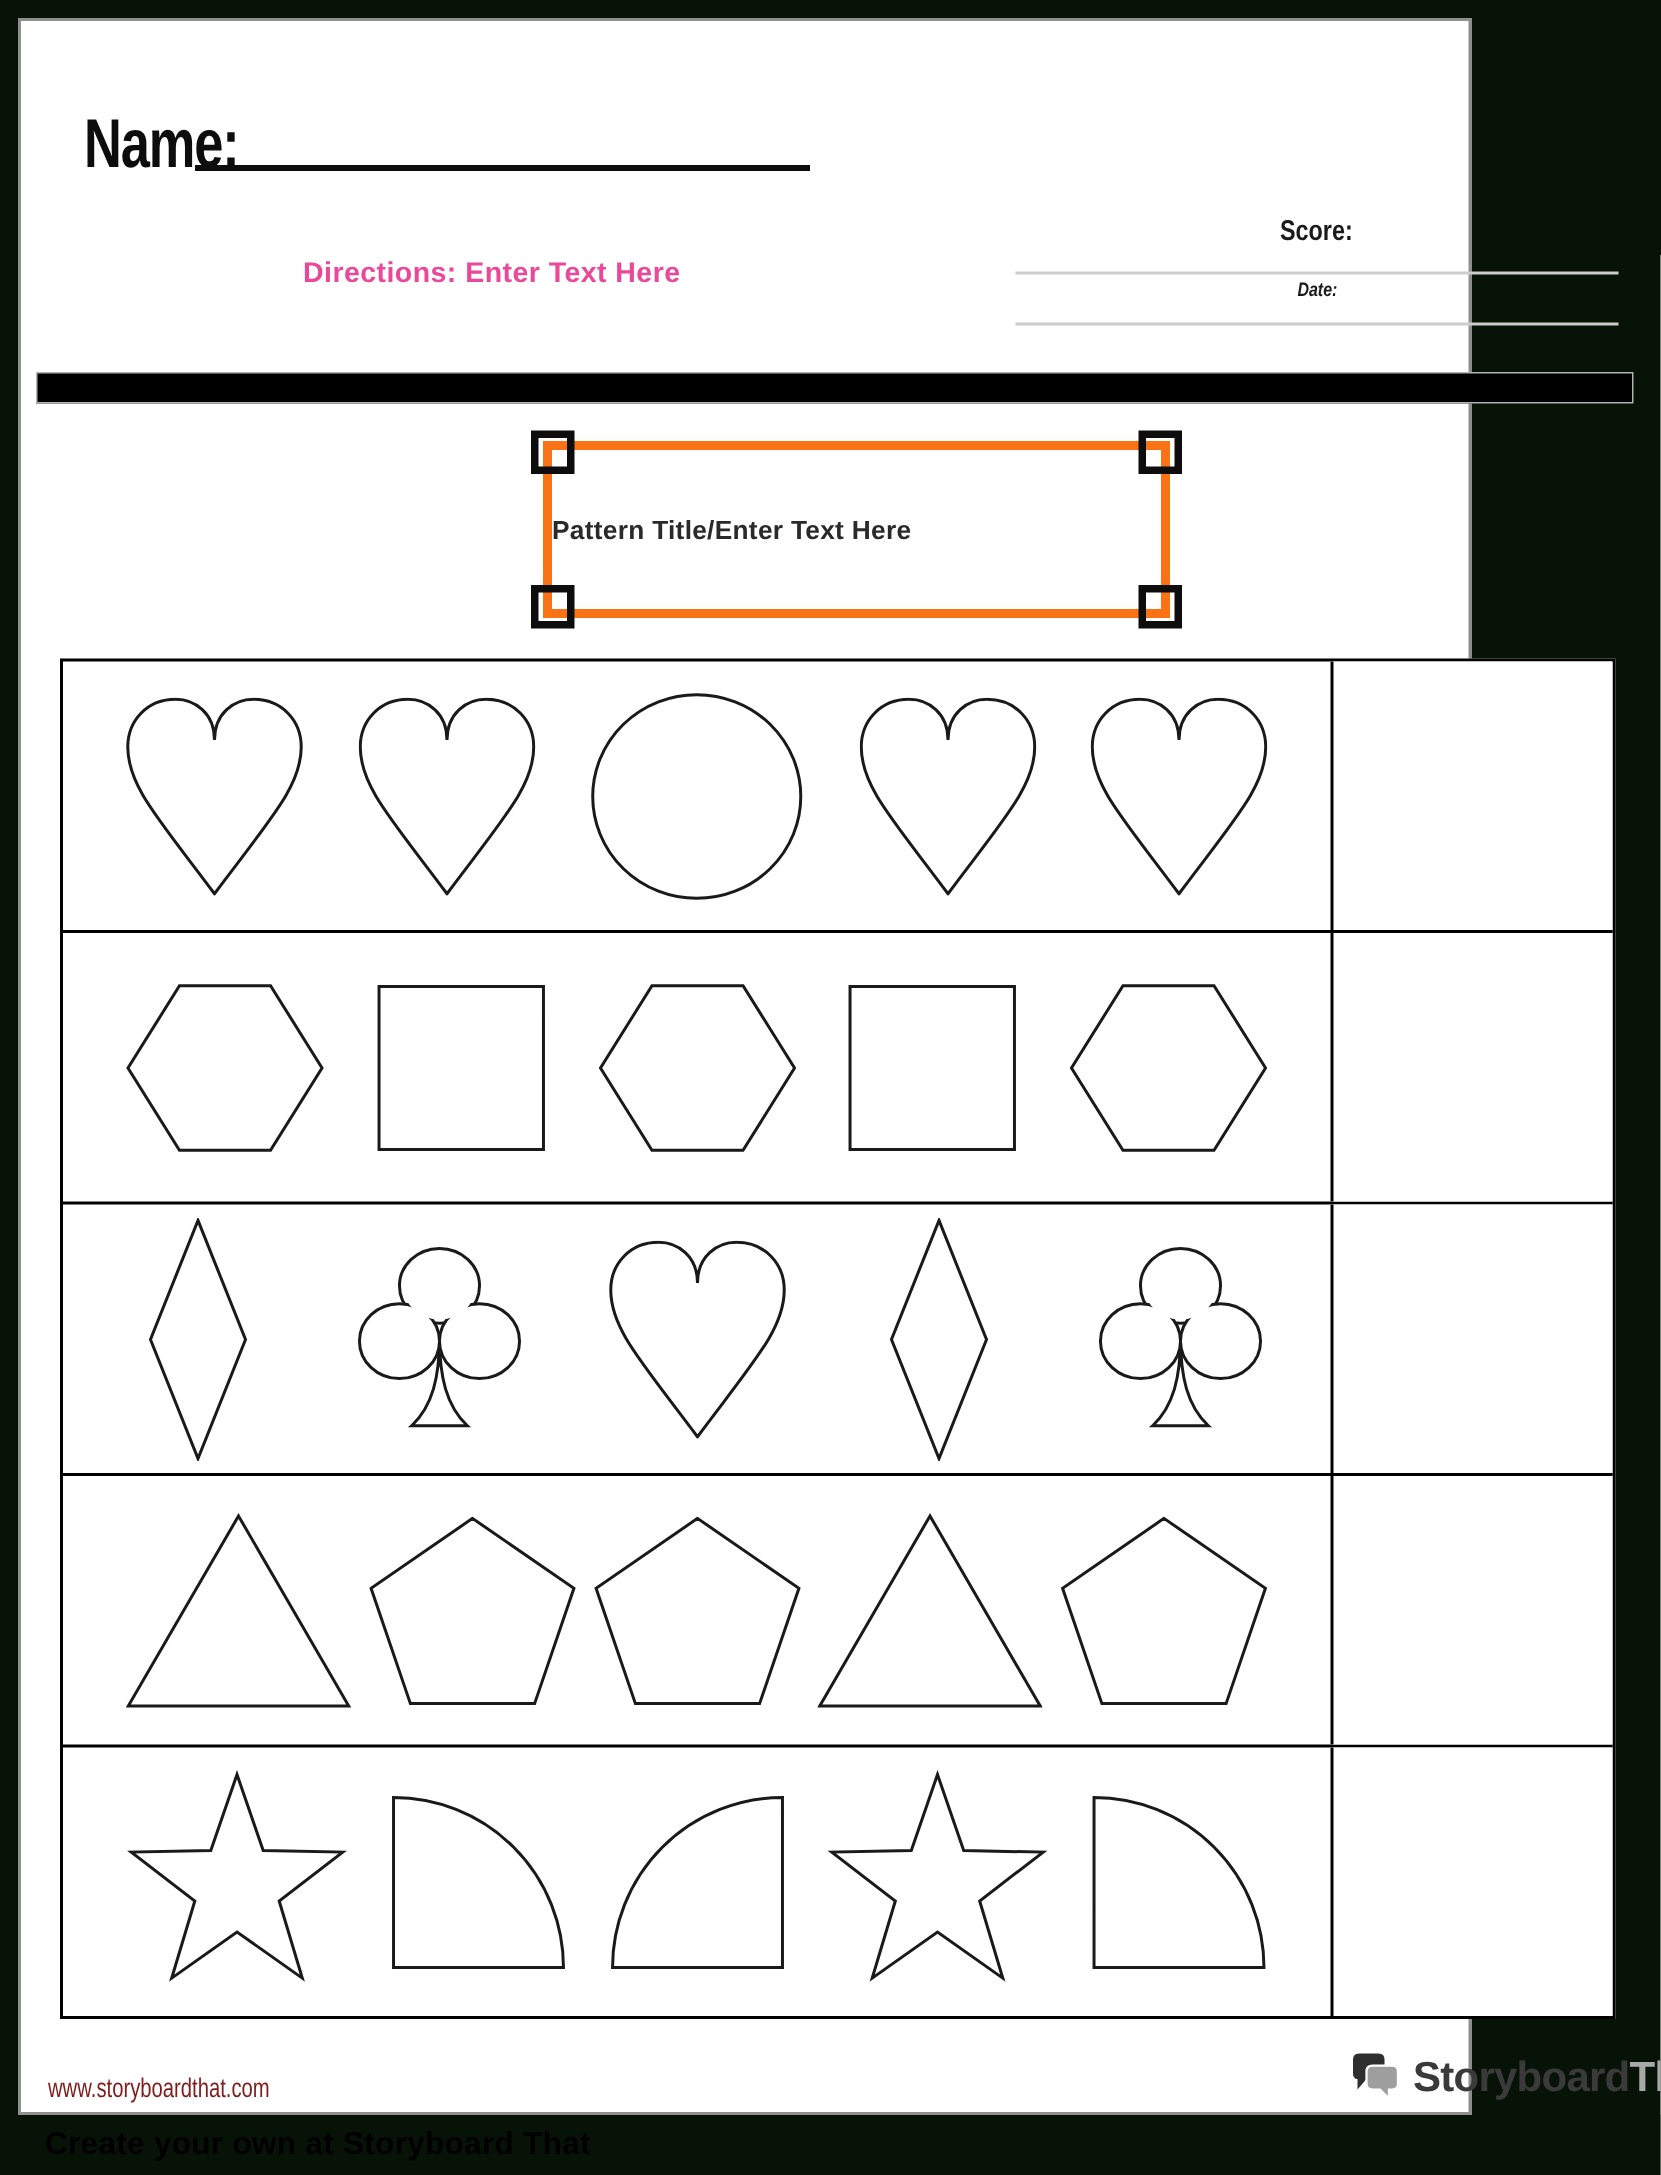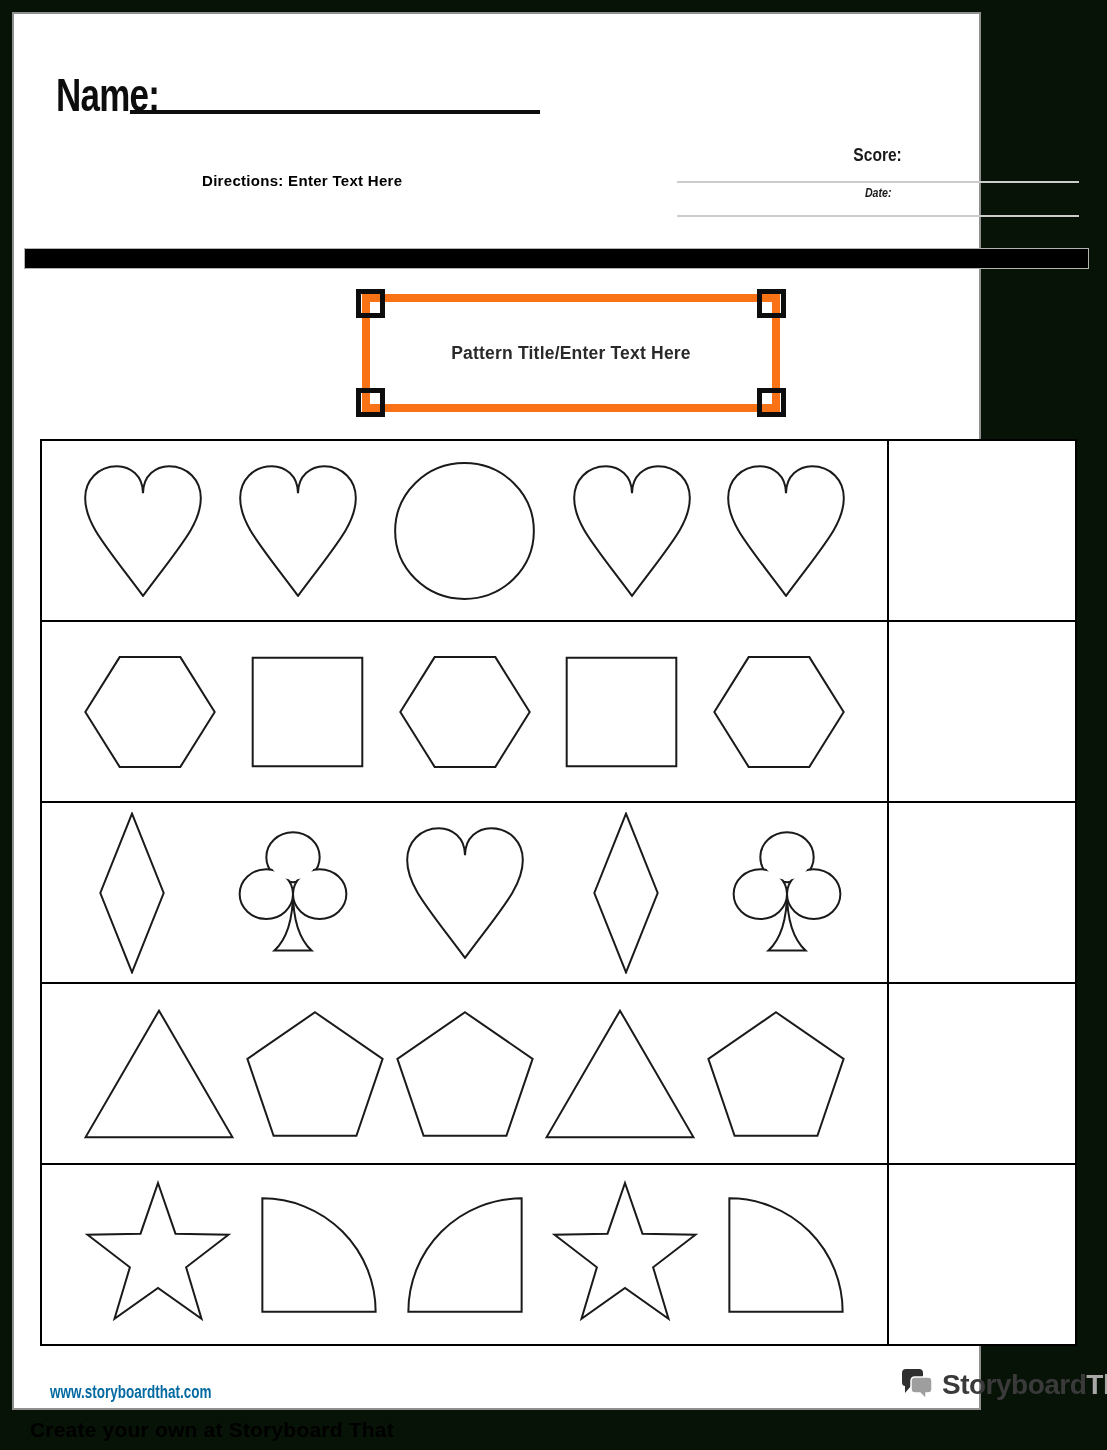--- a/index.html
+++ b/index.html
@@ -15,40 +15,40 @@
   }
   
   .name-wrap { position:absolute; left:42px; top:58px; }
   .name-label {
     display:inline-block; font-size:46px; font-weight:bold; color:#0d0d0d;
     transform:scaleX(0.76); transform-origin:left center; line-height:1;
     letter-spacing:-1px;
   }
   .name-line { position:absolute; left:116px; top:96px; width:410px; height:4px; background:#0d0d0d; }
   .directions {
-    position:absolute; left:188px; top:158px; font-size:15px; font-weight:bold;
-    color:#000000; letter-spacing:0.3px;
+    position:absolute; left:188px; top:158px; font-size:19px; font-weight:bold;
+    color:#ec4899; letter-spacing:0.3px;
   }
   .score-block, .date-block {
     position:absolute; left:663px; width:402px; text-align:center;
     border-bottom:2px solid #cccccc; padding-bottom:15px;
     font-weight:bold; color:#1a1a1a;
   }
   .score-block { top:130px; font-size:19px; }
   .date-block  { top:171px; font-size:13px;font-style:italic; }
   .cond { display:inline-block; transform:scaleX(0.82); transform-origin:center; }
   .black-bar {
     position:absolute; left:10px; top:234px; width:1063px; height:19px;
     background:#000; border:1px solid #b3b3b3;
   }
   
   .title-frame {
     position:absolute; left:348px; top:280px; width:418px; height:118px;
-    border:8px solid #f97316; box-sizing:border-box;
-    display:flex; align-items:center; justify-content:center;
+    border:6px solid #f97316; box-sizing:border-box;
+    display:flex; align-items:center; justify-content:flex-start;
   }
   .title-frame .corner {
     position:absolute; width:29px; height:29px; border:5px solid #0d0d0d;
     box-sizing:border-box; background:transparent;
   }
   .corner.tl { left:-14px; top:-13px; }
   .corner.tr { right:-14px; top:-13px; }
   .corner.bl { left:-14px; bottom:-13px; }
   .corner.br { right:-14px; bottom:-13px; }
   .title-text { font-size:17.5px; font-weight:bold; color:#2a2a2a; letter-spacing:0.2px; }
@@ -64,21 +64,21 @@
     justify-content:space-between; padding:0 42px;
   }
   .answer-cell { flex:1; border-left:2.5px solid #000; background:#fff; }
   .shape { display:block; }
   .shape path, .shape polygon, .shape circle, .shape rect {
     fill:#ffffff; stroke:#1a1a1a; stroke-width:2; stroke-linejoin:miter;
   }
   .shape .mask { fill:#ffffff; stroke:none; }
   
   .site-url {
-    position:absolute; left:36px; top:1368px; font-size:18px; font-weight:bold; color:#0369a1;
+    position:absolute; left:18px; top:1368px; font-size:18px; font-weight:normal; color:#7f1d1d;
   }
   .site-url .cond2 { display:inline-block; transform:scaleX(0.75); transform-origin:left center; letter-spacing:0; }
   .logo { position:absolute; left:884px; top:1352px; display:flex; align-items:center; }
   .logo-text { font-size:28px; letter-spacing:-0.5px; margin-left:6px; }
   .logo-text .primary { color:#3a3a3a; font-weight:bold; }
   .logo-text .secondary { color:#a8a8a8; font-weight:bold; }
   .bottom-banner {
     position:absolute; left:0; bottom:0; width:1107px; height:40px;
     background:#081307; display:flex; align-items:center;
   }

